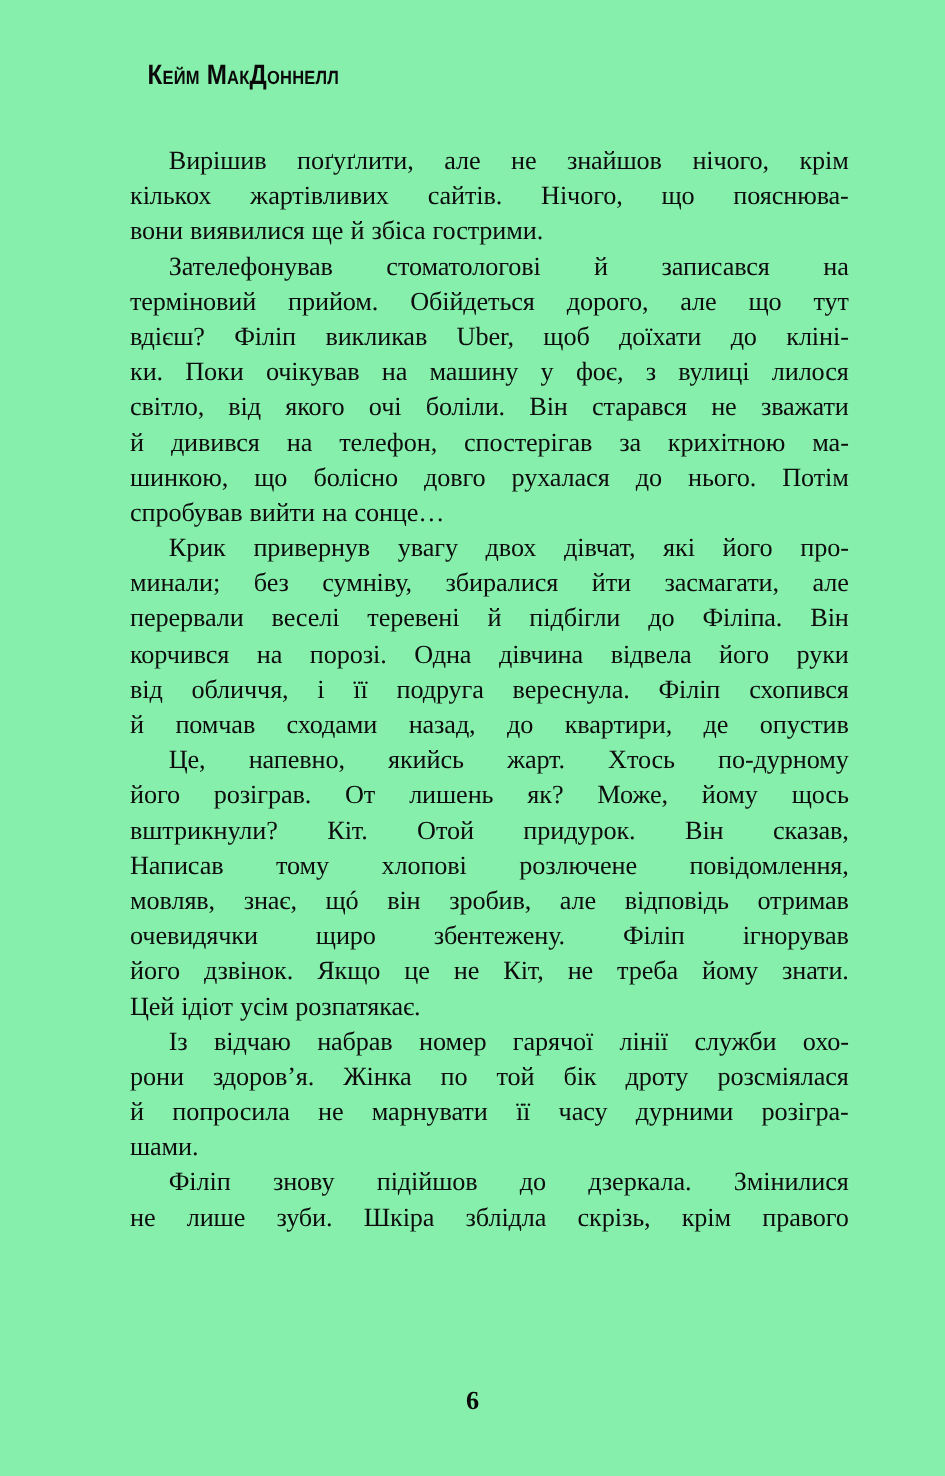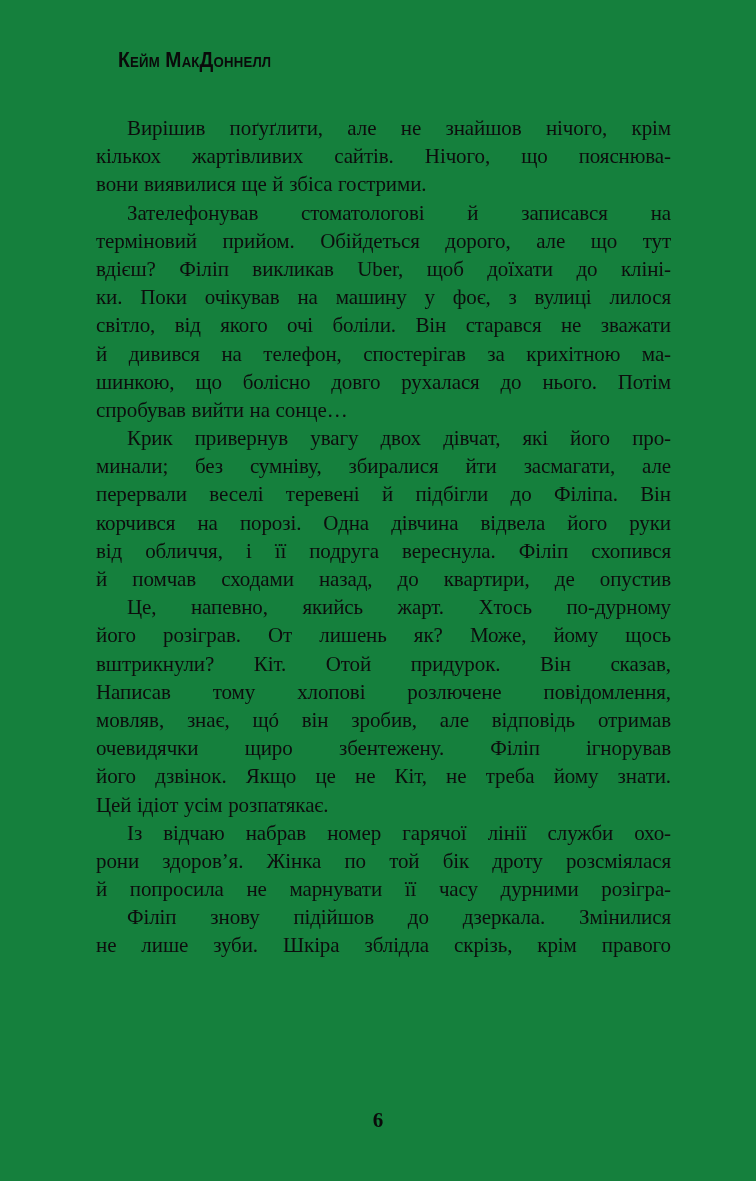--- a/index.html
+++ b/index.html
@@ -11,40 +11,40 @@
     height: 1181px;
     background: #ffffff;
     color: #0d0d0d;
     position: relative;
     overflow: hidden;
     font-family: "Liberation Serif", "DejaVu Serif", serif;
   }
   .book-page {
     position: absolute;
     inset: 0;
-    background: #15803d;
+    background: #86efac;
   }
   .running-header {
     position: absolute;
     left: 118px;
     top: 48px;
     font-family: "Liberation Sans", "DejaVu Sans", sans-serif;
     font-weight: 700;
     font-variant-caps: small-caps;
     font-size: 22px;
     line-height: 24px;
     letter-spacing: 0.2px;
     color: #0a0a0a;
     transform: scale(0.88, 1.02);
     transform-origin: left top;
     white-space: nowrap;
   }
   .text-block {
     position: absolute;
-    left: 96px;
+    left: 104px;
     top: 114px;
     width: 575px;
   }
   .paragraph {
     margin: 0;
     padding: 0;
   }
   .line {
     font-size: 21px;
     line-height: 28.2px;
@@ -113,20 +113,21 @@
         <div class="line">Написав тому хлопові розлючене повідомлення,</div>
         <div class="line">мовляв, знає, щó він зробив, але відповідь отримав</div>
         <div class="line">очевидячки щиро збентежену. Філіп ігнорував</div>
         <div class="line">його дзвінок. Якщо це не Кіт, не треба йому знати.</div>
         <div class="line lastline">Цей ідіот усім розпатякає.</div>
       </div>
       <div class="paragraph">
         <div class="line first">Із відчаю набрав номер гарячої лінії служби охо-</div>
         <div class="line">рони здоров’я. Жінка по той бік дроту розсміялася</div>
         <div class="line">й попросила не марнувати її часу дурними розігра-</div>
+        <div class="line lastline">шами.</div>
       </div>
       <div class="paragraph">
         <div class="line first">Філіп знову підійшов до дзеркала. Змінилися</div>
         <div class="line">не лише зуби. Шкіра зблідла скрізь, крім правого</div>
       </div>
     </div>
 
   <div class="page-footer">6</div>
 
 </div>

